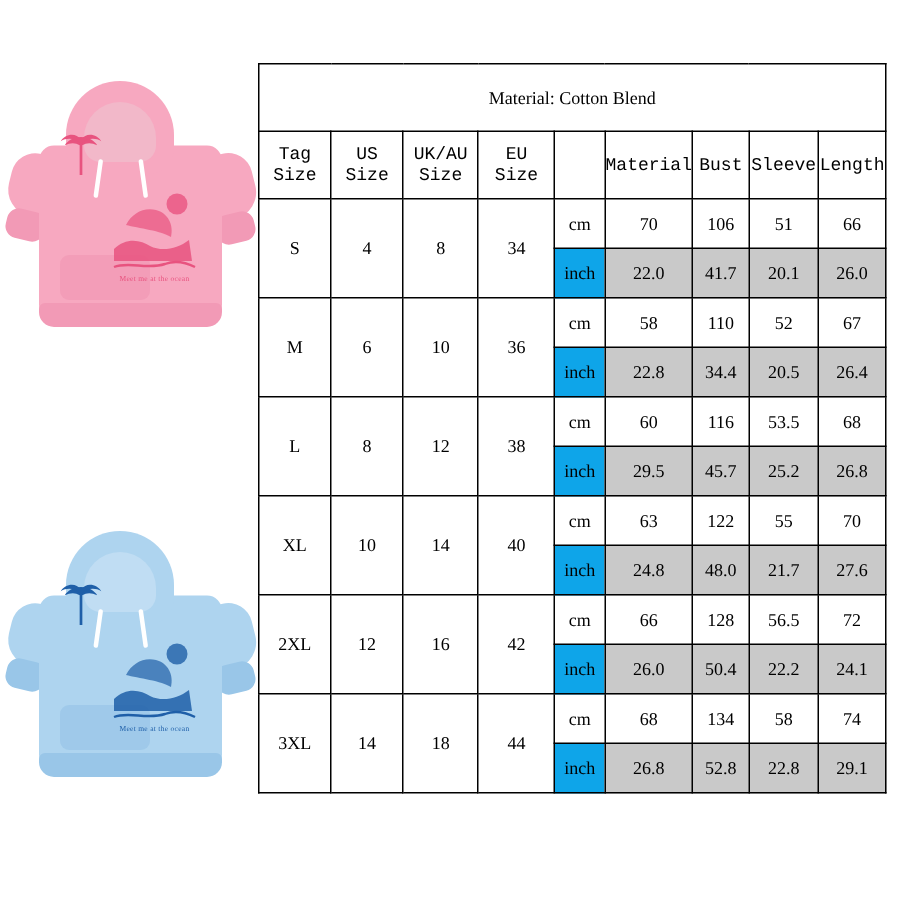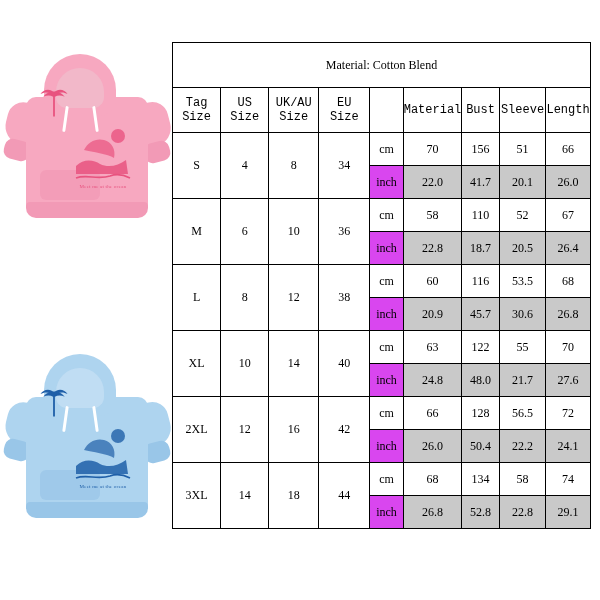--- a/index.html
+++ b/index.html
@@ -209,21 +209,21 @@
     width: 34px;
     margin-left: 48px;
   }
   .val {
     font-size: 12.5px;
   }
   tr.inch td {
     background: #c9c9c9;
   }
   tr.inch td.unitwhite {
-    background: #d946ef;
+    background: #0ea5e9;
   }
   .row-h { height: 33px; }
   .col-tag { width: 54px; }
   .col-us { width: 54px; }
   .col-uk { width: 54px; }
   .col-eu { width: 58px; }
   .col-unit { width: 37px; }
   .col-sh { width: 53px; }
   .col-bu { width: 40px; }
   .col-sl { width: 47px; }
@@ -330,21 +330,21 @@
           <td class="hdr">Length</td>
         </tr>
 
         <tr class="row-h cm">
           <td class="sizecell" rowspan="2">S</td>
           <td class="uscell" rowspan="2">4</td>
           <td class="ukcell" rowspan="2">8</td>
           <td class="eucell" rowspan="2">34</td>
           <td class="unit">cm</td>
           <td class="val">70</td>
-          <td class="val">156</td>
+          <td class="val">106</td>
           <td class="val">51</td>
           <td class="val">66</td>
         </tr>
         <tr class="row-h inch">
           <td class="unit unitwhite">inch</td>
           <td class="val">22.0</td>
           <td class="val">41.7</td>
           <td class="val">20.1</td>
           <td class="val">26.0</td>
         </tr>
@@ -356,41 +356,41 @@
           <td class="eucell" rowspan="2">36</td>
           <td class="unit">cm</td>
           <td class="val">58</td>
           <td class="val">110</td>
           <td class="val">52</td>
           <td class="val">67</td>
         </tr>
         <tr class="row-h inch">
           <td class="unit unitwhite">inch</td>
           <td class="val">22.8</td>
-          <td class="val">18.7</td>
+          <td class="val">34.4</td>
           <td class="val">20.5</td>
           <td class="val">26.4</td>
         </tr>
 
         <tr class="row-h cm">
           <td class="sizecell" rowspan="2">L</td>
           <td class="uscell" rowspan="2">8</td>
           <td class="ukcell" rowspan="2">12</td>
           <td class="eucell" rowspan="2">38</td>
           <td class="unit">cm</td>
           <td class="val">60</td>
           <td class="val">116</td>
           <td class="val">53.5</td>
           <td class="val">68</td>
         </tr>
         <tr class="row-h inch">
           <td class="unit unitwhite">inch</td>
-          <td class="val">20.9</td>
+          <td class="val">29.5</td>
           <td class="val">45.7</td>
-          <td class="val">30.6</td>
+          <td class="val">25.2</td>
           <td class="val">26.8</td>
         </tr>
 
         <tr class="row-h cm">
           <td class="sizecell" rowspan="2">XL</td>
           <td class="uscell" rowspan="2">10</td>
           <td class="ukcell" rowspan="2">14</td>
           <td class="eucell" rowspan="2">40</td>
           <td class="unit">cm</td>
           <td class="val">63</td>

